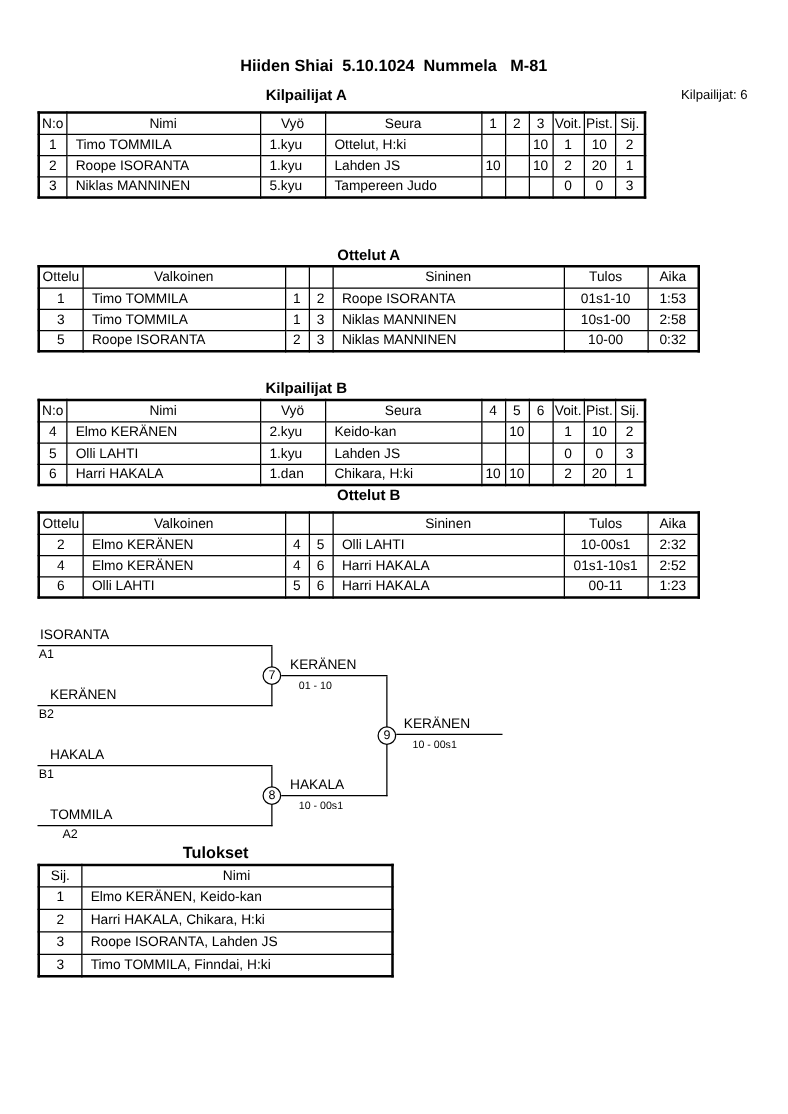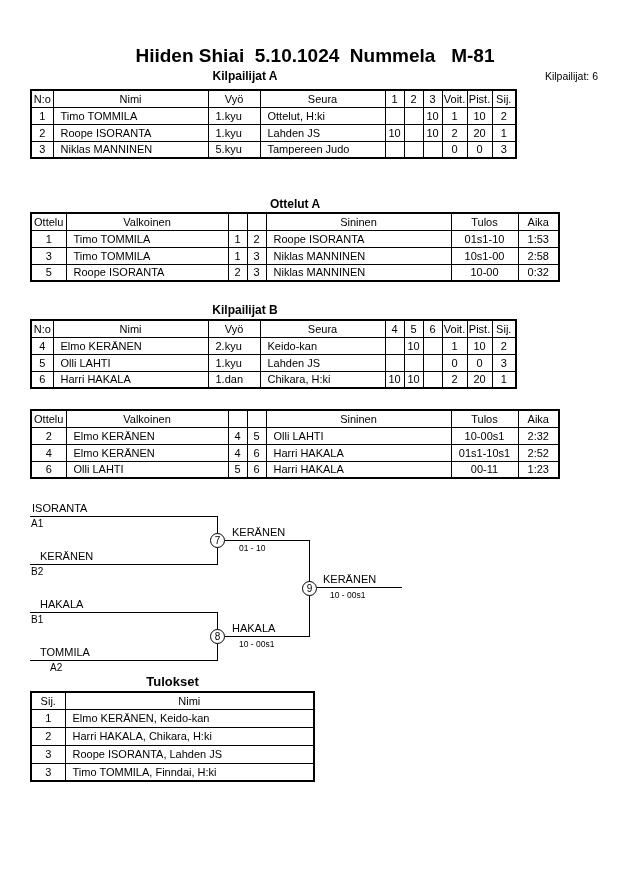--- a/index.html
+++ b/index.html
@@ -3,21 +3,21 @@
 <meta charset="utf-8">
 <style>
   * { margin:0; padding:0; box-sizing:border-box; }
   html,body { background:#fff; }
   .page {
     position:relative; width:630px; height:891px; background:#fff;
     font-family:"Liberation Sans", sans-serif; color:#000; overflow:hidden;
   }
   .page-title {
     position:absolute; top:45px; left:0; width:630px; text-align:center;
-    font-size:19px; font-weight:bold; white-space:pre;
+    font-size:13px; font-weight:bold; white-space:pre;
   }
   .section-title { position:absolute; font-weight:bold; font-size:12px; text-align:center; }
   .results-title-t { font-size:13px; }
   .count-label { position:absolute; top:70px; right:32px; font-size:10.5px; }
   table { position:absolute; border-collapse:collapse; table-layout:fixed; background:#fff; border:2px solid #000; }
   th, td {
     border:1px solid #000; font-size:11px; height:17px; padding:0;
     overflow:hidden; white-space:nowrap; vertical-align:middle;
   }
   th { font-weight:normal; text-align:center; }
@@ -227,20 +227,21 @@
         <td class="c">10</td>
         <td class="c">10</td>
         <td class="c"></td>
         <td class="c">2</td>
         <td class="c">20</td>
         <td class="c">1</td>
       </tr>
     </tbody>
   </table>
 
+  <div class="section-title" style="top:389px;left:30px;width:530px;">Ottelut B</div>
 
   <table style="top:409px;left:30px;width:530px;">
     <colgroup>
         <col style="width:35px">
         <col style="width:162px">
         <col style="width:19px">
         <col style="width:19px">
         <col style="width:185px">
         <col style="width:67px">
         <col>

